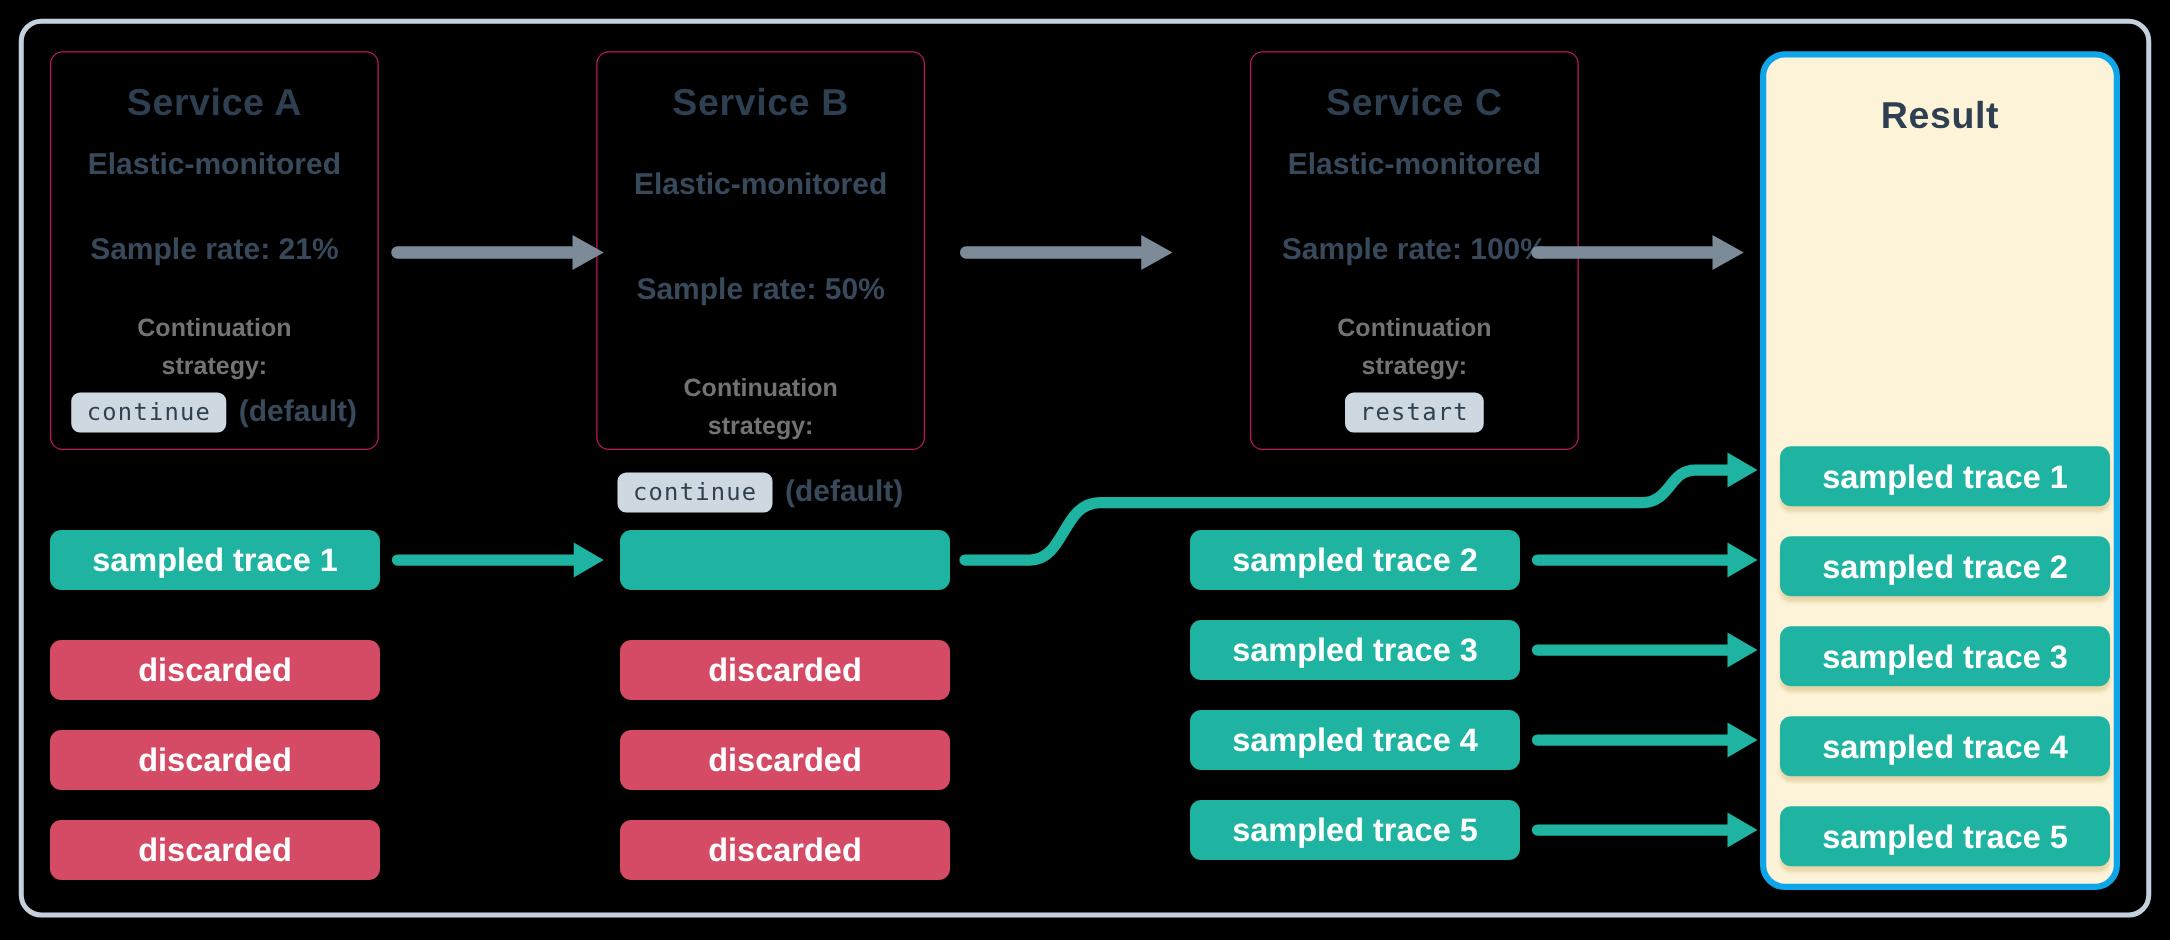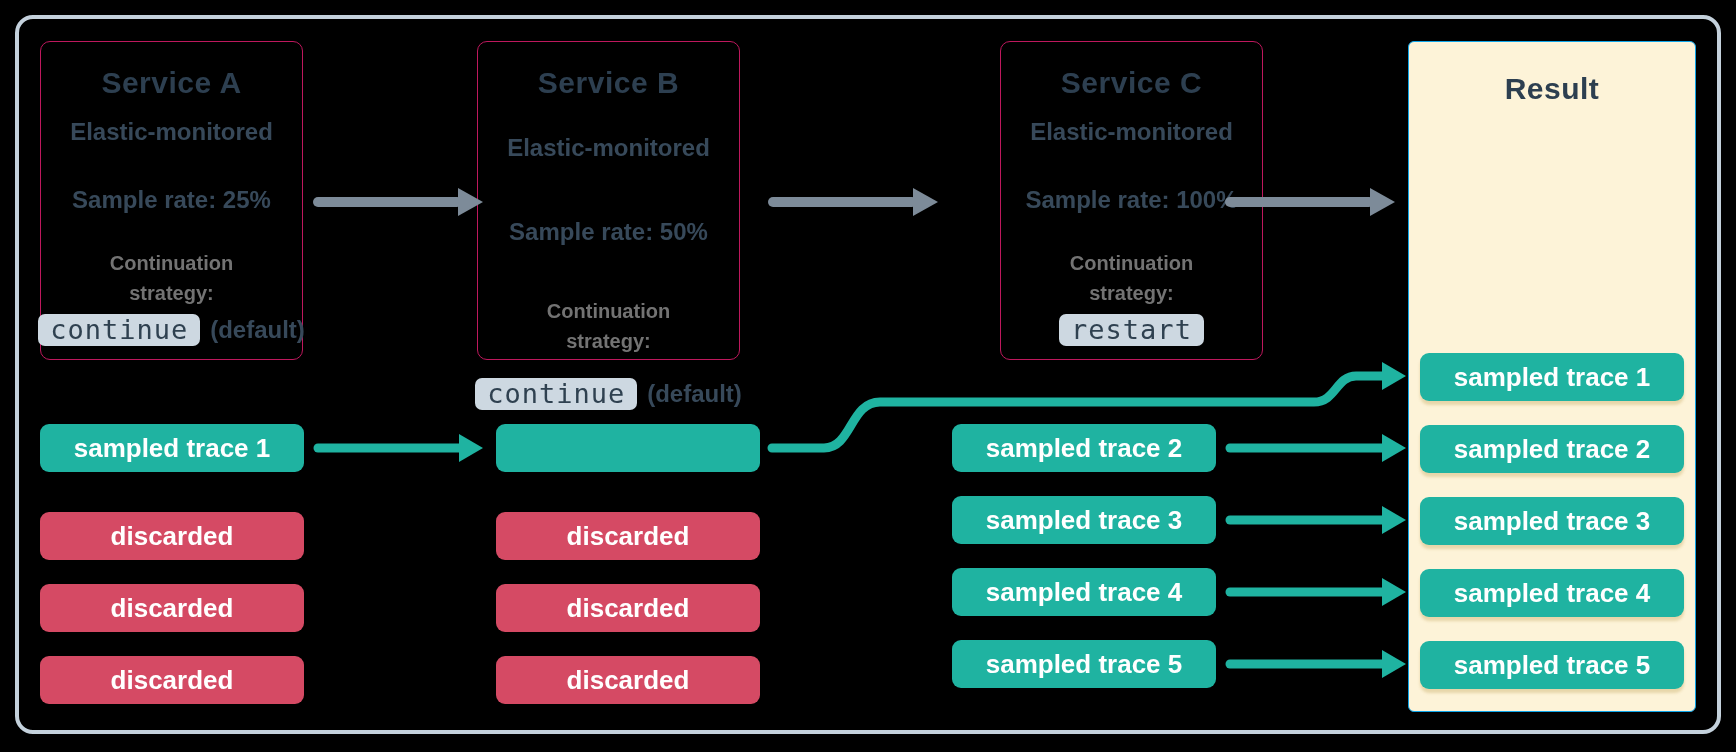--- a/index.html
+++ b/index.html
@@ -28,33 +28,33 @@
     text-align:center;
   }
   .svc-title{margin-top:26px;font-size:30px;line-height:30px;font-weight:bold;color:#2d3f50;letter-spacing:0.5px;}
   .svc-sub{margin-top:22px;font-size:24px;line-height:24px;font-weight:600;color:#37495a;}
   .svc-rate{margin-top:44px;font-size:24px;line-height:24px;font-weight:600;color:#37495a;}
   .svc-strategy{margin-top:36px;font-size:20px;line-height:30px;font-weight:600;color:#737373;white-space:pre-line;}
   .svc-chip-row{margin-top:6px;display:flex;align-items:center;gap:10px;}
   .chip{
     background:#cdd8e1;color:#2f4150;
     font-family:"DejaVu Sans Mono","Liberation Mono",monospace;
-    font-size:27px;line-height:26px;
+    font-size:19px;line-height:26px;
     padding:3px 12px;border-radius:7px;
     letter-spacing:1px;
   }
   .chip-suffix{font-size:24px;font-weight:600;color:#37495a;}
   .chip-suffix:empty{display:none;}
   
   .result-box{
     position:absolute;left:1408px;top:41px;width:288px;height:671px;
     box-sizing:border-box;
     background:#fdf3d8;
-    border:1px solid #0ea5e9;
-    border-radius:6px;
+    border:5px solid #0ea5e9;
+    border-radius:20px;
   }
   .result-title{
     position:absolute;left:0;top:30px;width:100%;
     text-align:center;
     font-size:30px;font-weight:bold;color:#2d3f50;letter-spacing:0.5px;
   }
   
   .trace{
     position:absolute;width:264px;height:48px;
     border-radius:9px;
@@ -70,21 +70,21 @@
 </head>
 <body>
 
 <div id="canvas">
 
   <div class="frame"></div>
 
   <div class="svc-box" style="left:40px;">
     <div class="svc-title">Service A</div>
     <div class="svc-sub">Elastic-monitored</div>
-    <div class="svc-rate">Sample rate: 25%</div>
+    <div class="svc-rate">Sample rate: 21%</div>
     <div class="svc-strategy">Continuation
 strategy:</div>
     <div class="svc-chip-row">
       <span class="chip">continue</span>
       <span class="chip-suffix">(default)</span>
     </div>
   </div>
 
   <div class="svc-box" style="left:477px;gap:16px;">
     <div class="svc-title">Service B</div>

